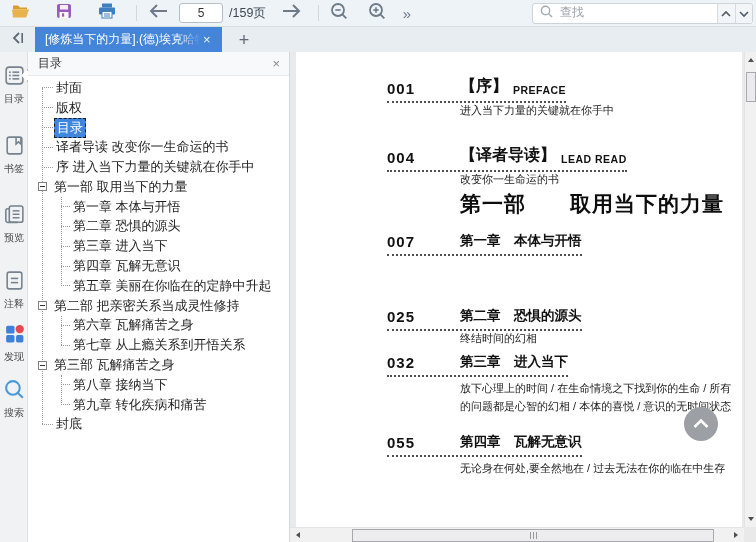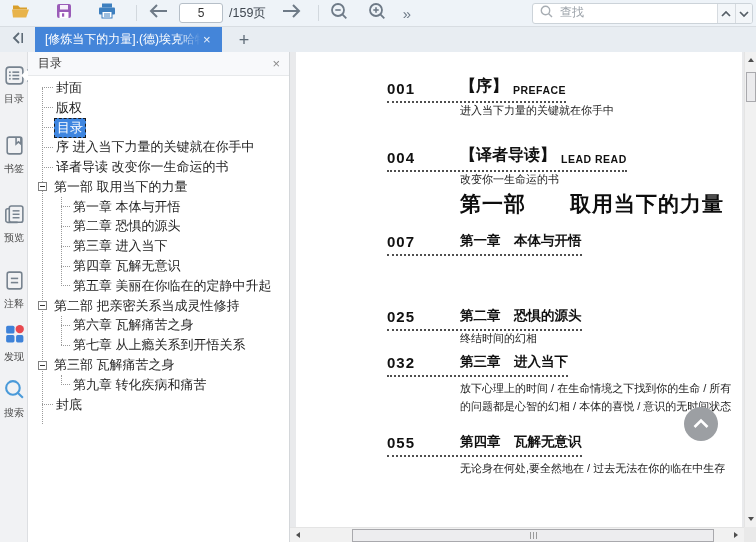--- a/index.html
+++ b/index.html
@@ -304,25 +304,25 @@
       <div class="row lvl0">
           <span class="stub"></span>
           <span class="label">版权</span>
         </div>
       <div class="row lvl0 sel">
           <span class="stub"></span>
           <span class="label">目录</span>
         </div>
       <div class="row lvl0">
           <span class="stub"></span>
+          <span class="label">译者导读 改变你一生命运的书</span>
+        </div>
+      <div class="row lvl0">
+          <span class="stub"></span>
           <span class="label">序 进入当下力量的关键就在你手中</span>
-        </div>
-      <div class="row lvl0">
-          <span class="stub"></span>
-          <span class="label">译者导读 改变你一生命运的书</span>
         </div>
       <div class="row part">
           <span class="expander"></span>
           <span class="label">第一部 取用当下的力量</span>
         </div>
       <div class="grp">
         <div class="row lvl1">
             <span class="stub"></span>
             <span class="label">第一章 本体与开悟</span>
           </div>
@@ -355,20 +355,24 @@
         <div class="row lvl1">
             <span class="stub"></span>
             <span class="label">第七章 从上瘾关系到开悟关系</span>
           </div>
       </div>
       <div class="row part">
           <span class="expander"></span>
           <span class="label">第三部 瓦解痛苦之身</span>
         </div>
       <div class="grp">
+        <div class="row lvl1">
+            <span class="stub"></span>
+            <span class="label">第八章 接纳当下</span>
+          </div>
         <div class="row lvl1">
             <span class="stub"></span>
             <span class="label">第九章 转化疾病和痛苦</span>
           </div>
       </div>
       <div class="row lvl0">
           <span class="stub"></span>
           <span class="label">封底</span>
         </div>
     </div>

